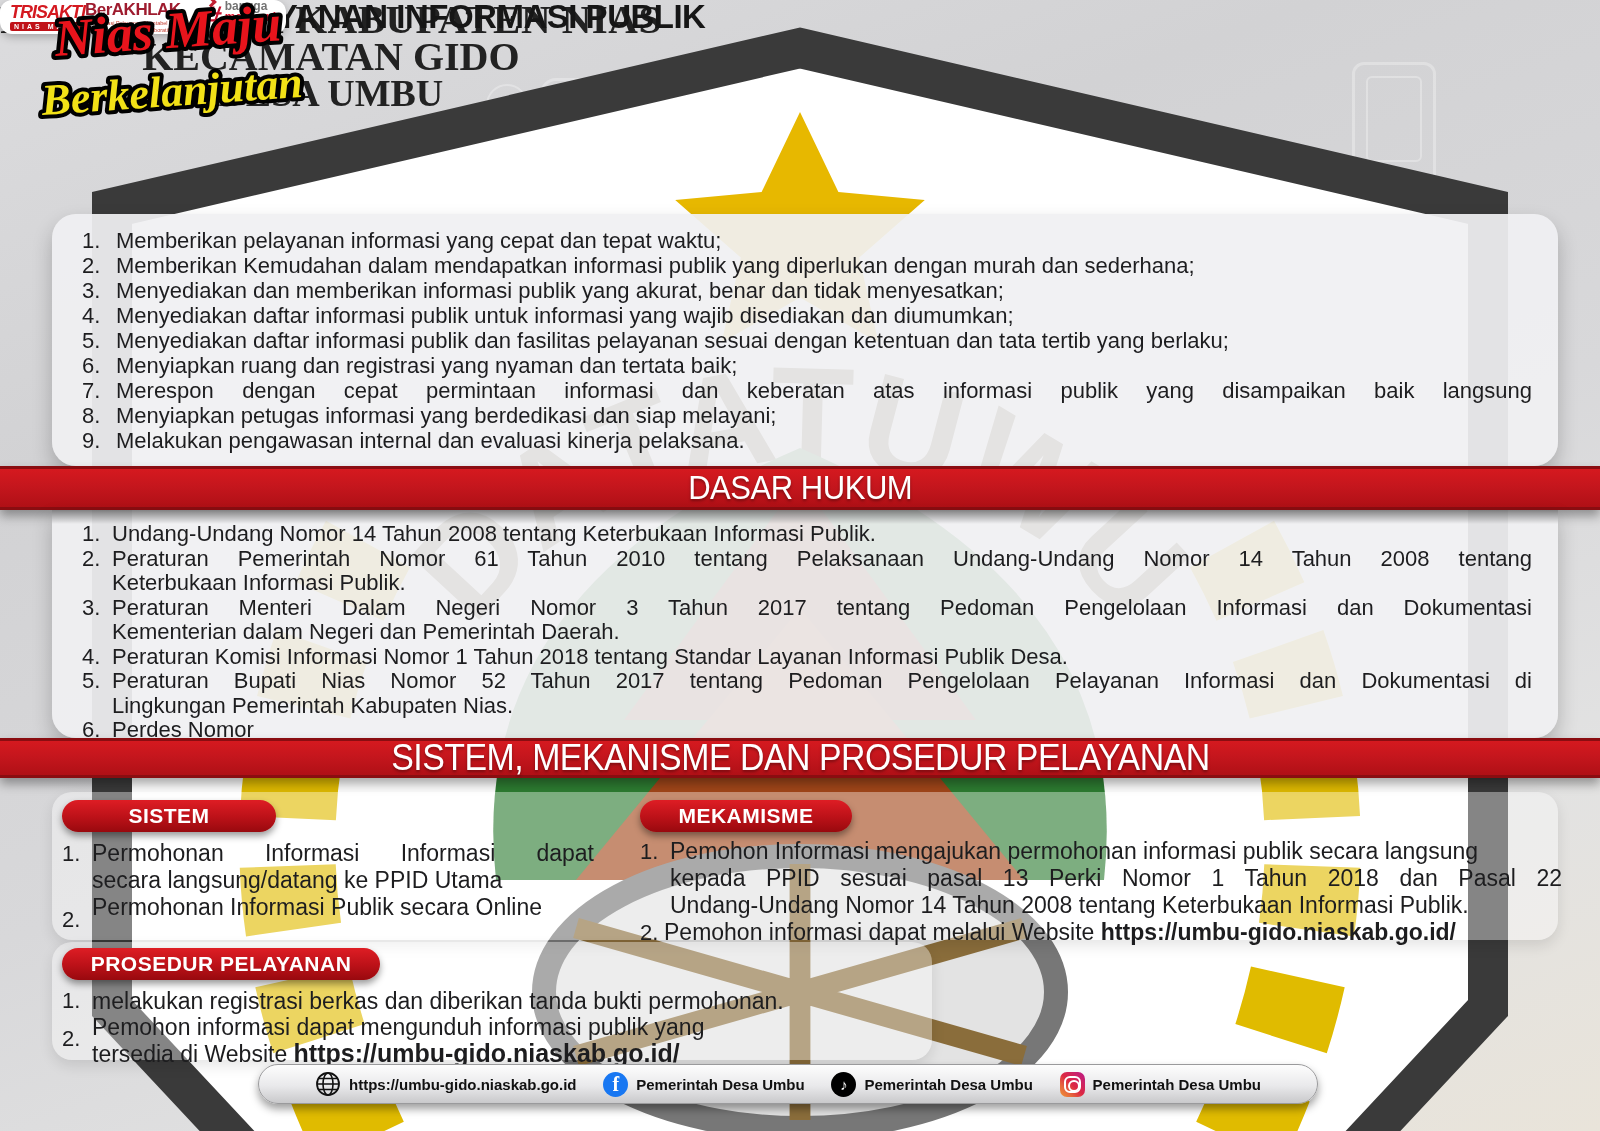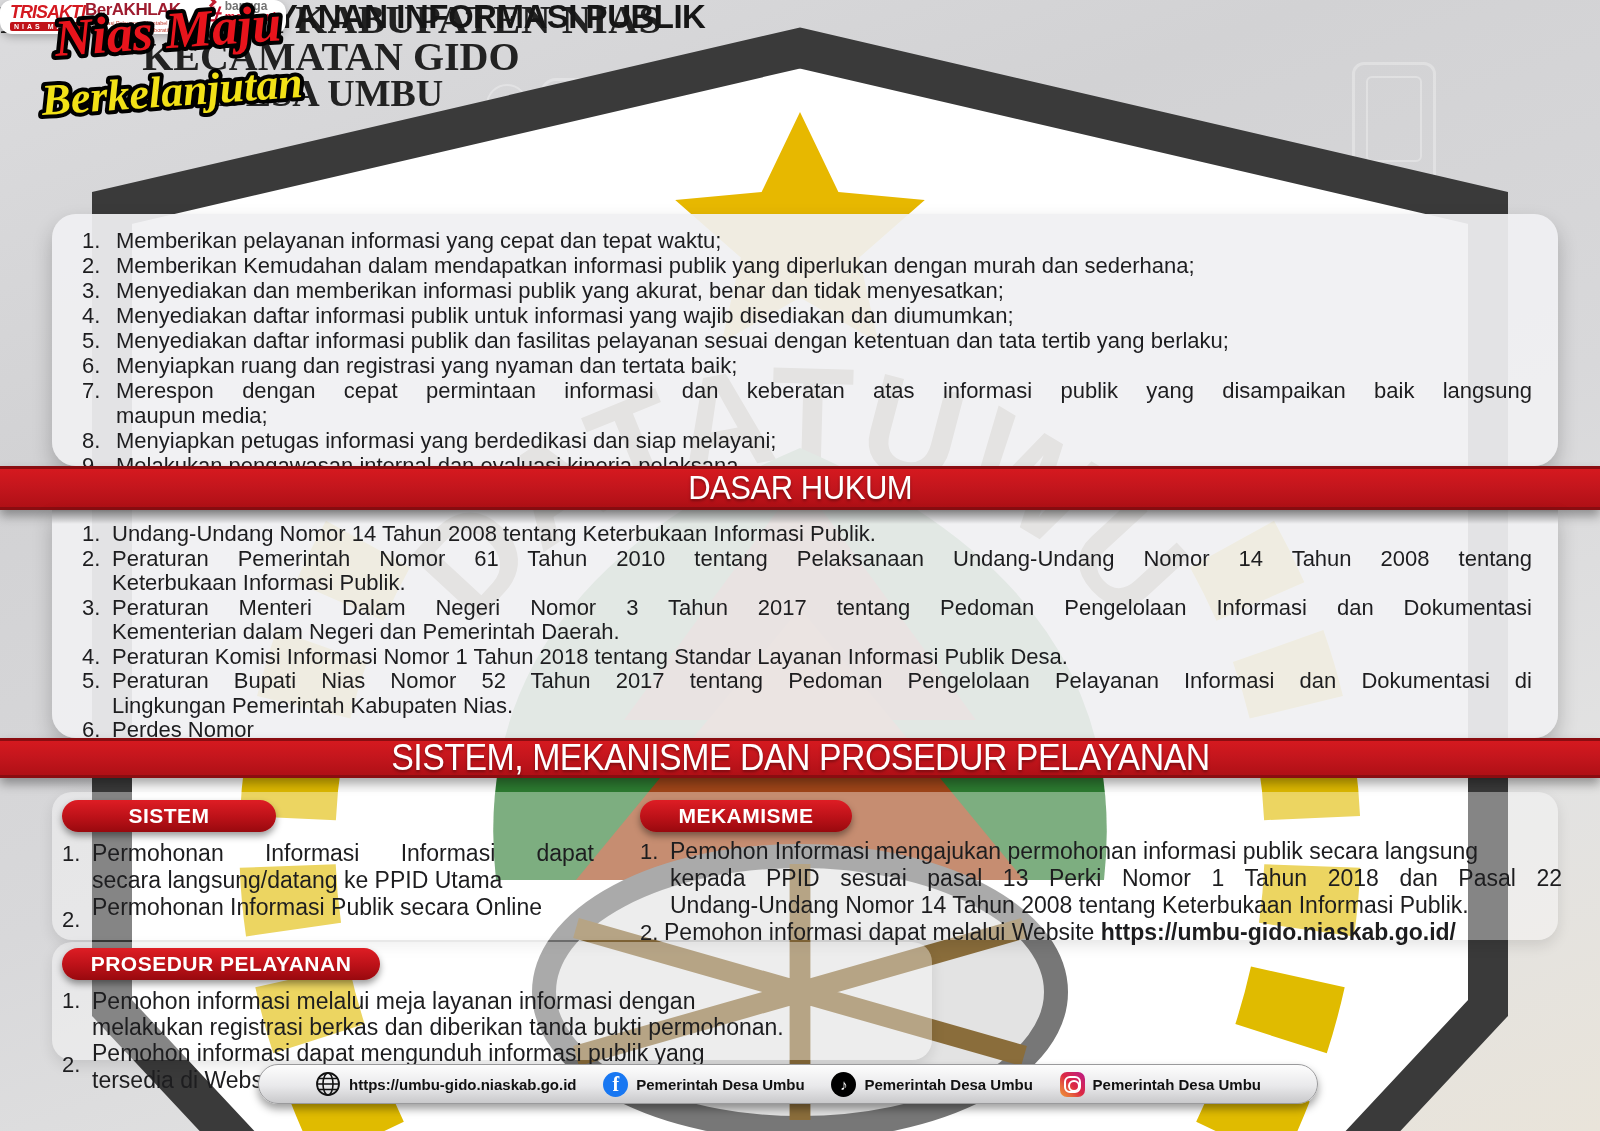--- a/index.html
+++ b/index.html
@@ -193,21 +193,20 @@
       <span class="txt"><span>Menyediakan daftar informasi publik dan fasilitas pelayanan sesuai dengan ketentuan dan tata tertib yang berlaku;</span></span>
     </div>
   <div class="li">
       <span class="num">6.</span>
       <span class="txt"><span>Menyiapkan ruang dan registrasi yang nyaman dan tertata baik;</span></span>
     </div>
   <div class="li">
       <span class="num">7.</span>
       <span class="txt">
         <div class="jl">Merespon dengan cepat permintaan informasi dan keberatan atas informasi publik yang disampaikan baik langsung</div>
-        <div>maupun media;</div>
       </span>
     </div>
   <div class="li">
       <span class="num">8.</span>
       <span class="txt"><span>Menyiapkan petugas informasi yang berdedikasi dan siap melayani;</span></span>
     </div>
   <div class="li">
       <span class="num">9.</span>
       <span class="txt"><span>Melakukan pengawasan internal dan evaluasi kinerja pelaksana.</span></span>
     </div>
@@ -295,21 +294,20 @@
   </div>
 </div>
 
 <div class="pill" style="left:62px; top:948px; width:318px;">
   <span>PROSEDUR PELAYANAN</span>
 </div>
 <div class="col-list" style="left:62px; top:988px; width:860px; line-height:26px;">
   <div class="li">
     <span class="num">1.</span>
     <span class="txt">
-        <div>Pemohon informasi melalui meja layanan informasi dengan</div>
         <div>melakukan registrasi berkas dan diberikan tanda bukti permohonan.</div>
       </span>
   </div>
   <div class="li">
     <span class="num num-drop">2.</span>
     <span class="txt">
       <div>Pemohon informasi dapat mengunduh informasi publik yang</div>
       <div><span>tersedia di Website </span><b class="link" style="font-size:25px;">https://umbu-gido.niaskab.go.id/</b></div>
     </span>
   </div>

